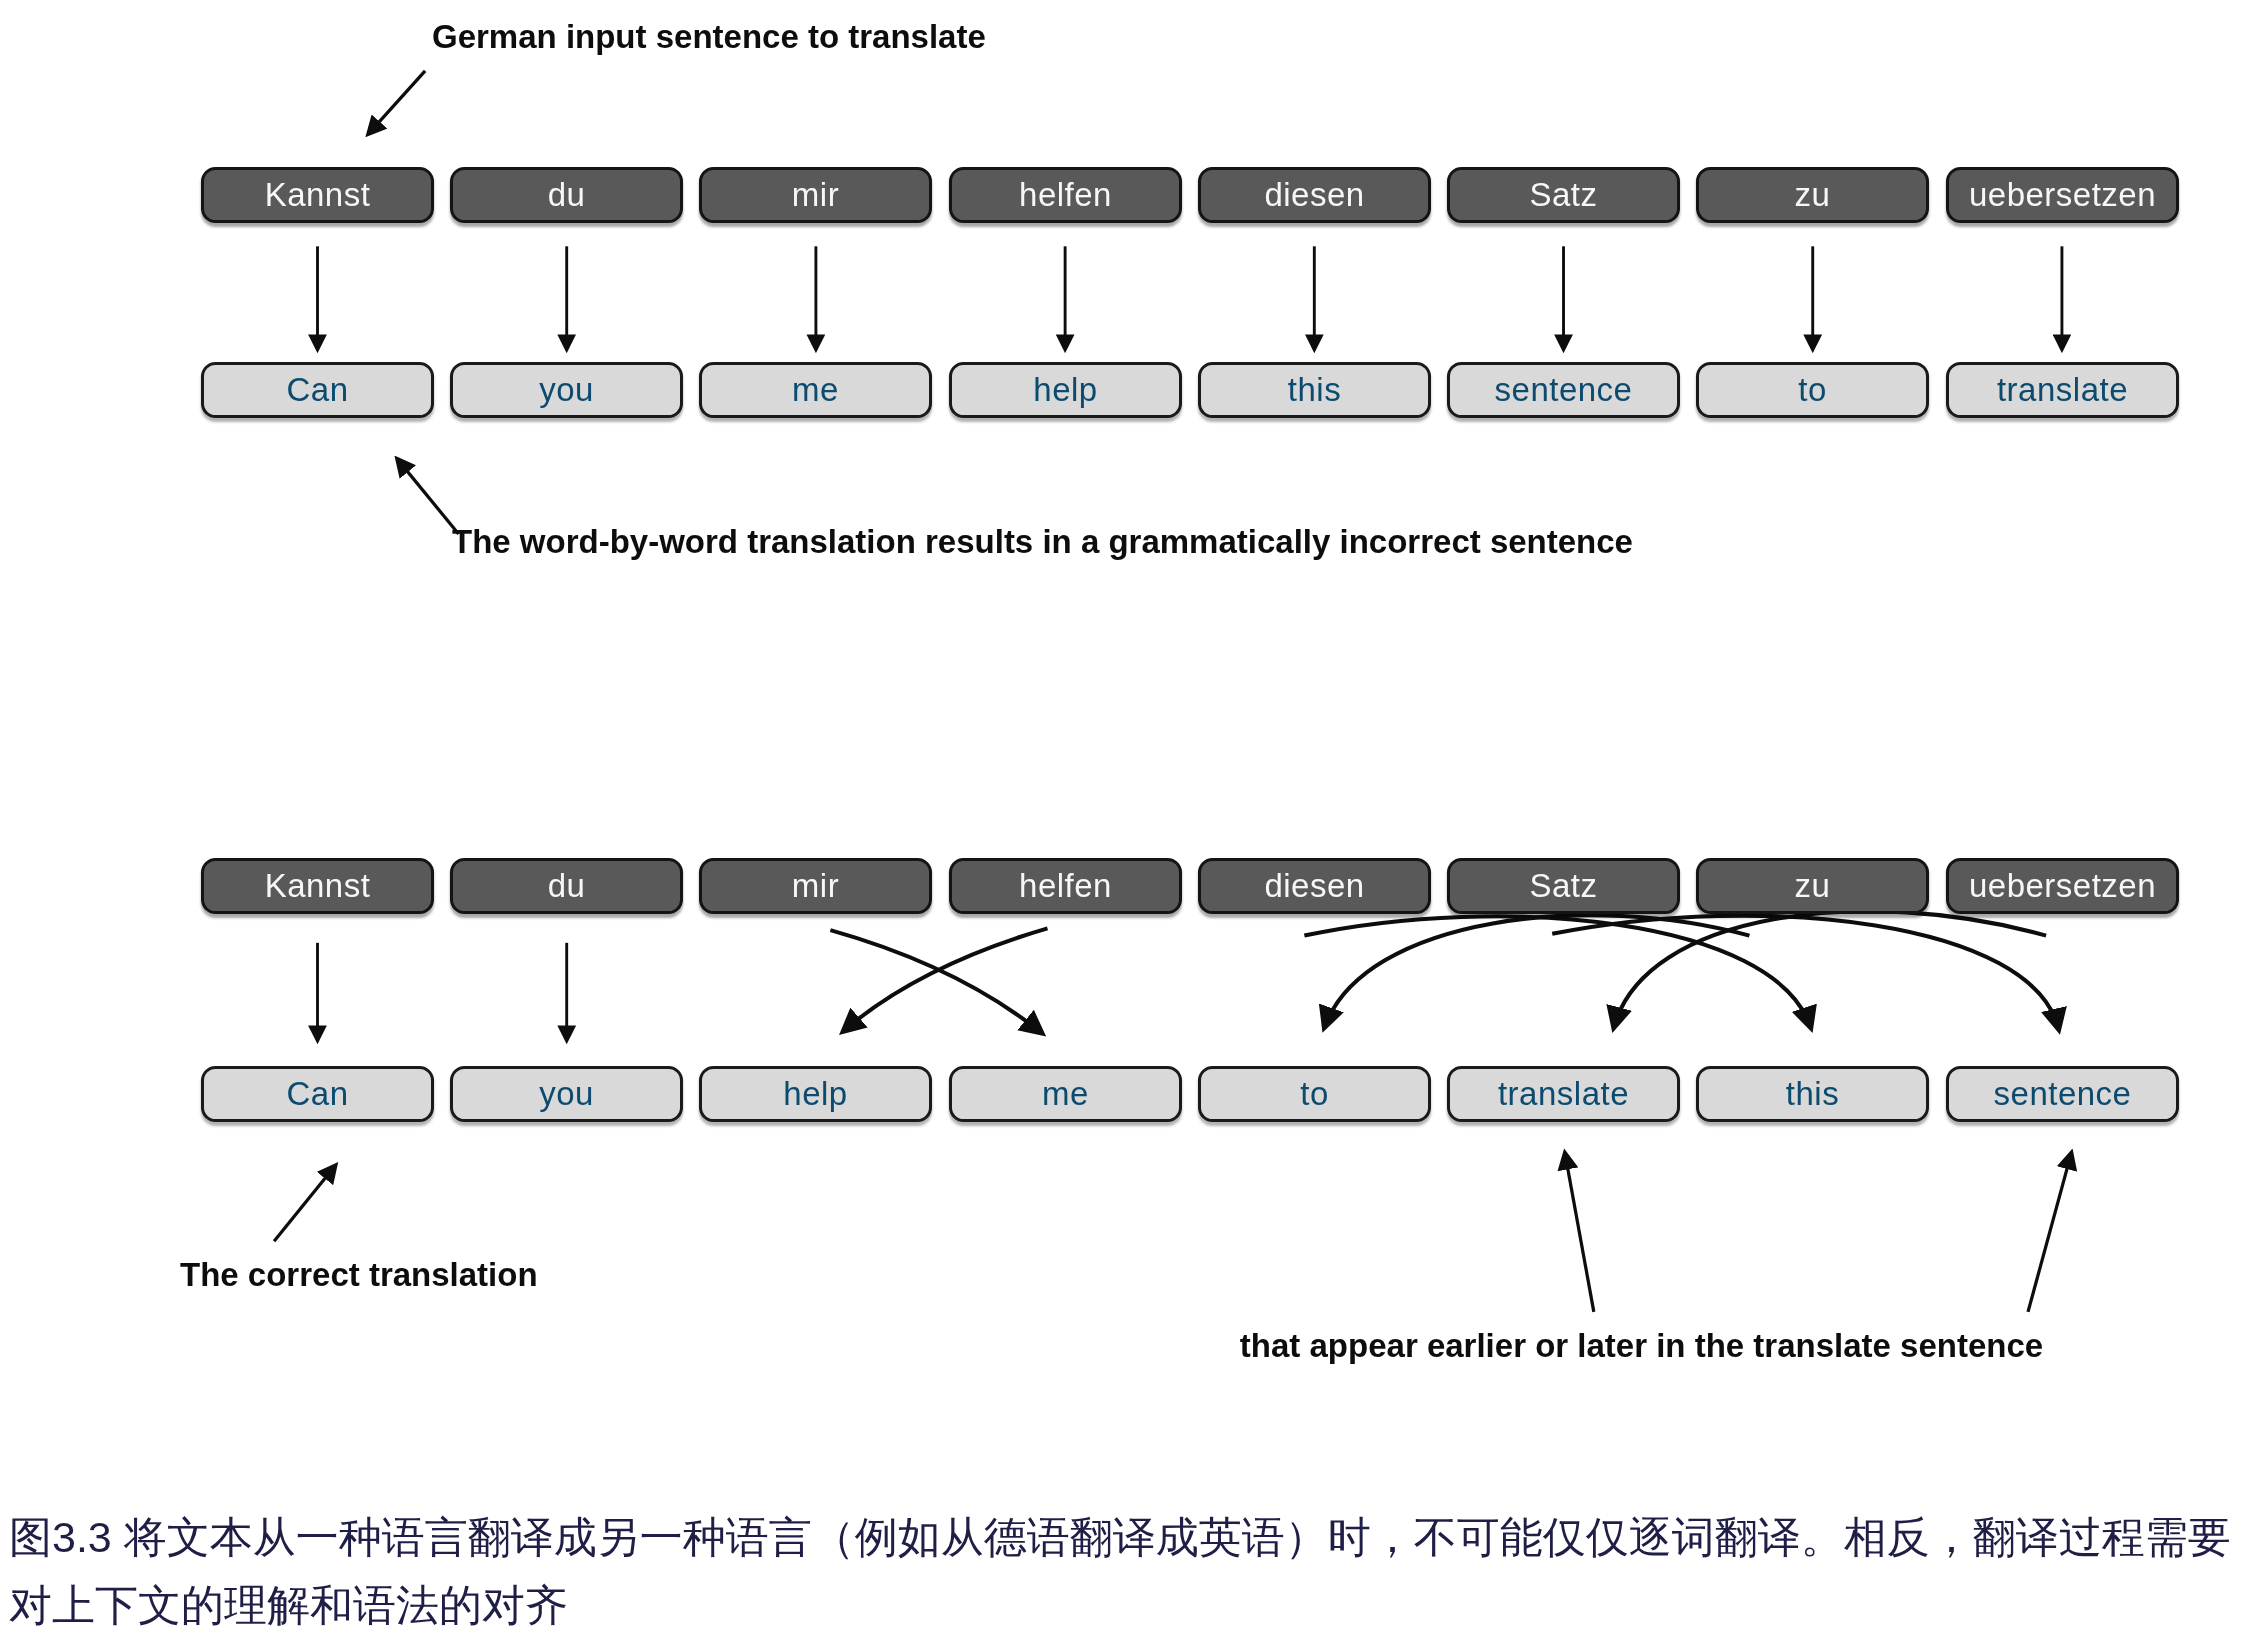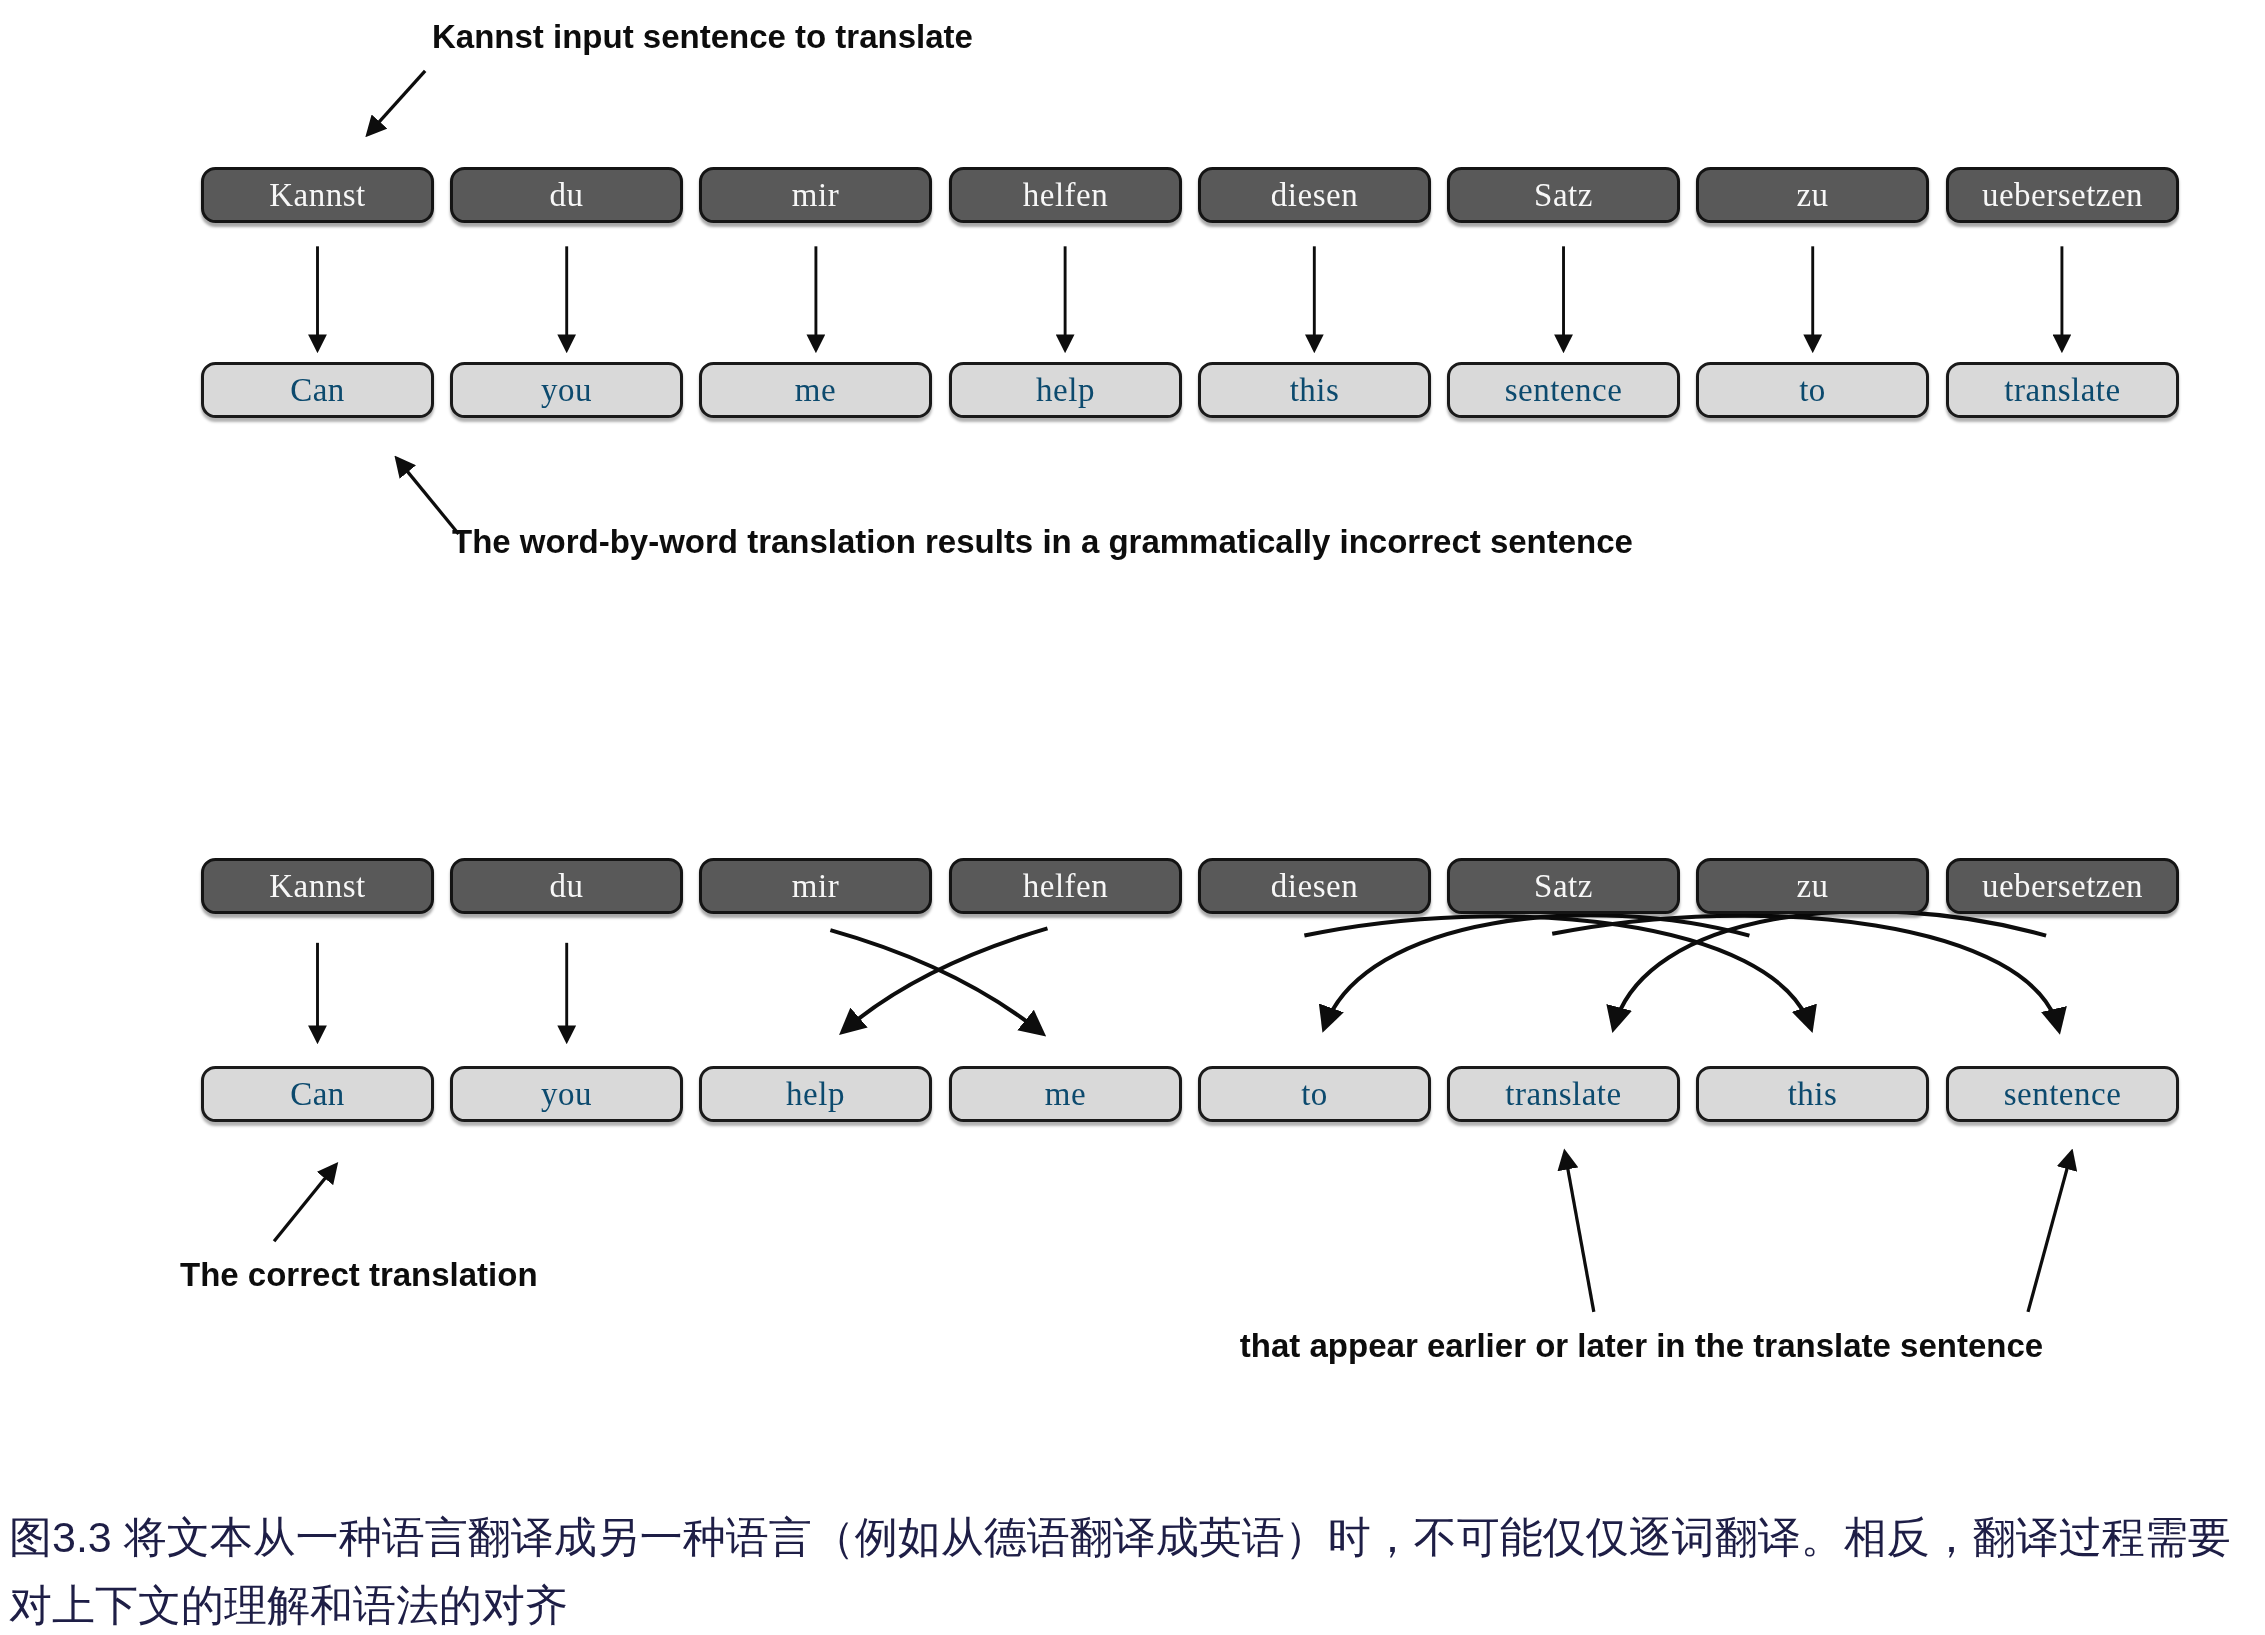--- a/index.html
+++ b/index.html
@@ -9,21 +9,21 @@
   }
   svg.arrows{position:absolute;left:0;top:0;width:2265px;height:1636px;}
   .row{position:absolute;left:201px;width:1999px;height:56px;}
   #g1{top:167px}
   #e1{top:362px}
   #g2{top:858px}
   #e2{top:1066px}
   .pill{
     position:absolute;top:0;width:233px;height:56px;border-radius:14.5px;
     display:flex;align-items:center;justify-content:center;
-    font-size:33px;box-sizing:border-box;letter-spacing:0.5px;font-family:Liberation Serif, serif;
+    font-size:33px;box-sizing:border-box;letter-spacing:0.5px;
   }
   .pill.dark{
     background:var(--dark-pill,#595959);border:3.6px solid #141414;color:#f7f7f7;
     box-shadow:0 3.6px 2.7px rgba(0,0,0,.35);
   }
   .pill.light{
     background:var(--light-pill,#d9d9d9);border:3.6px solid #1a1a1a;color:#0c4a6e;
     box-shadow:0 3.6px 2.7px rgba(0,0,0,.30);
   }
   .anno{
@@ -66,21 +66,21 @@
       <path d="M 1716 1032 C 1950 986 2248 1018 2276 1138" fill="none" stroke="#0d0d0d" stroke-width="4.5" marker-end="url(#ah)"></path>
       <path d="M 1934 1034 C 1760 986 1508 1012 1464 1136" fill="none" stroke="#0d0d0d" stroke-width="4.5" marker-end="url(#ah)"></path>
       <path d="M 2262 1034 C 2062 978 1818 1008 1784 1136" fill="none" stroke="#0d0d0d" stroke-width="4.5" marker-end="url(#ah)"></path>
       <path d="M 470 78 L 407 148" fill="none" stroke="#0d0d0d" stroke-width="3.6" marker-end="url(#ah)"></path>
       <path d="M 507 590 L 439 507" fill="none" stroke="#0d0d0d" stroke-width="3.6" marker-end="url(#ah)"></path>
       <path d="M 303 1372 L 371 1288" fill="none" stroke="#0d0d0d" stroke-width="3.6" marker-end="url(#ah)"></path>
       <path d="M 1762 1450 L 1730 1274" fill="none" stroke="#0d0d0d" stroke-width="3.6" marker-end="url(#ah)"></path>
       <path d="M 2242 1450 L 2290 1274" fill="none" stroke="#0d0d0d" stroke-width="3.6" marker-end="url(#ah)"></path>
     </svg>
 
-  <div class="anno" id="anno1">Kannst input sentence to translate</div>
+  <div class="anno" id="anno1">German input sentence to translate</div>
 
   <div class="row" id="g1">
       <div class="pill dark" style="left: 0px;">Kannst</div>
       <div class="pill dark" style="left: 249px;">du</div>
       <div class="pill dark" style="left: 498px;">mir</div>
       <div class="pill dark" style="left: 748px;">helfen</div>
       <div class="pill dark" style="left: 997px;">diesen</div>
       <div class="pill dark" style="left: 1246px;">Satz</div>
       <div class="pill dark" style="left: 1495px;">zu</div>
       <div class="pill dark" style="left: 1745px;">uebersetzen</div>

